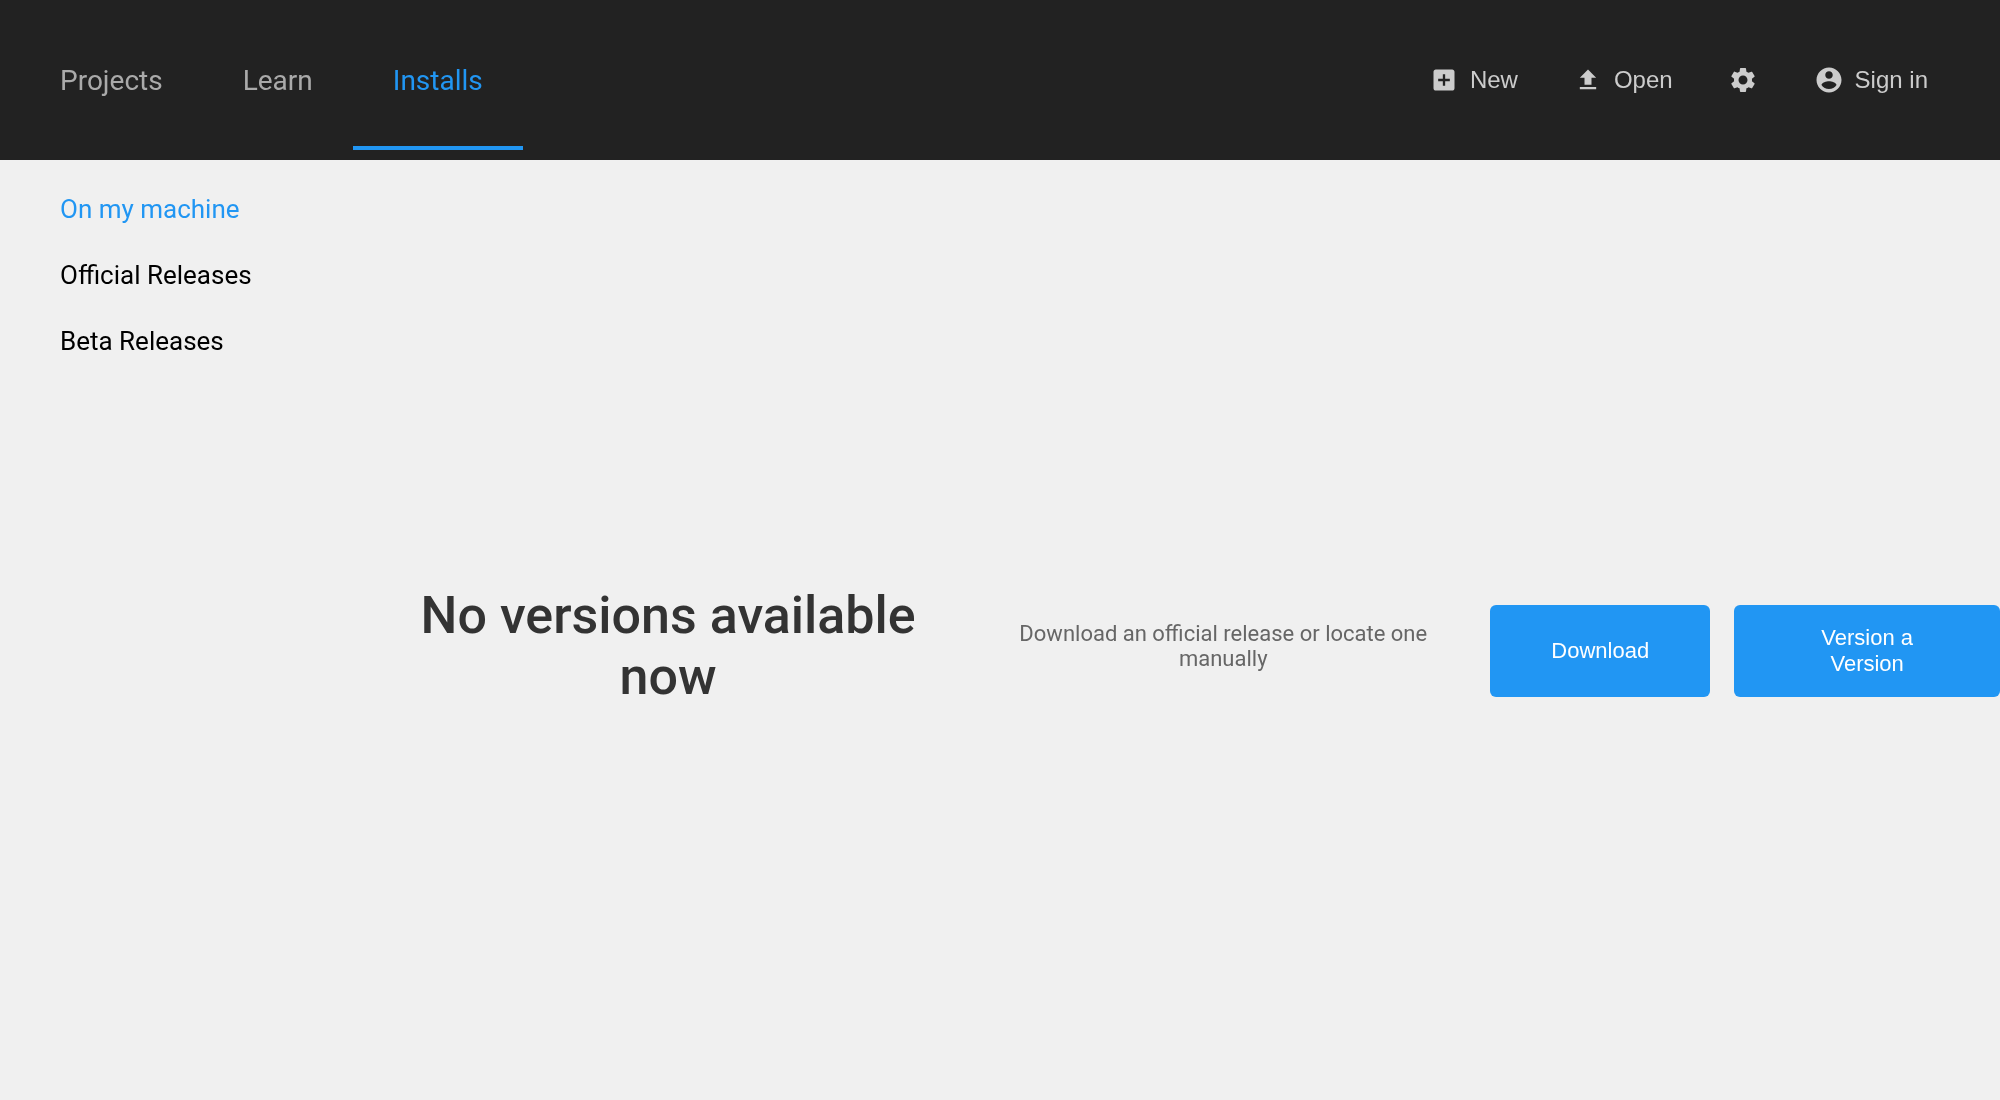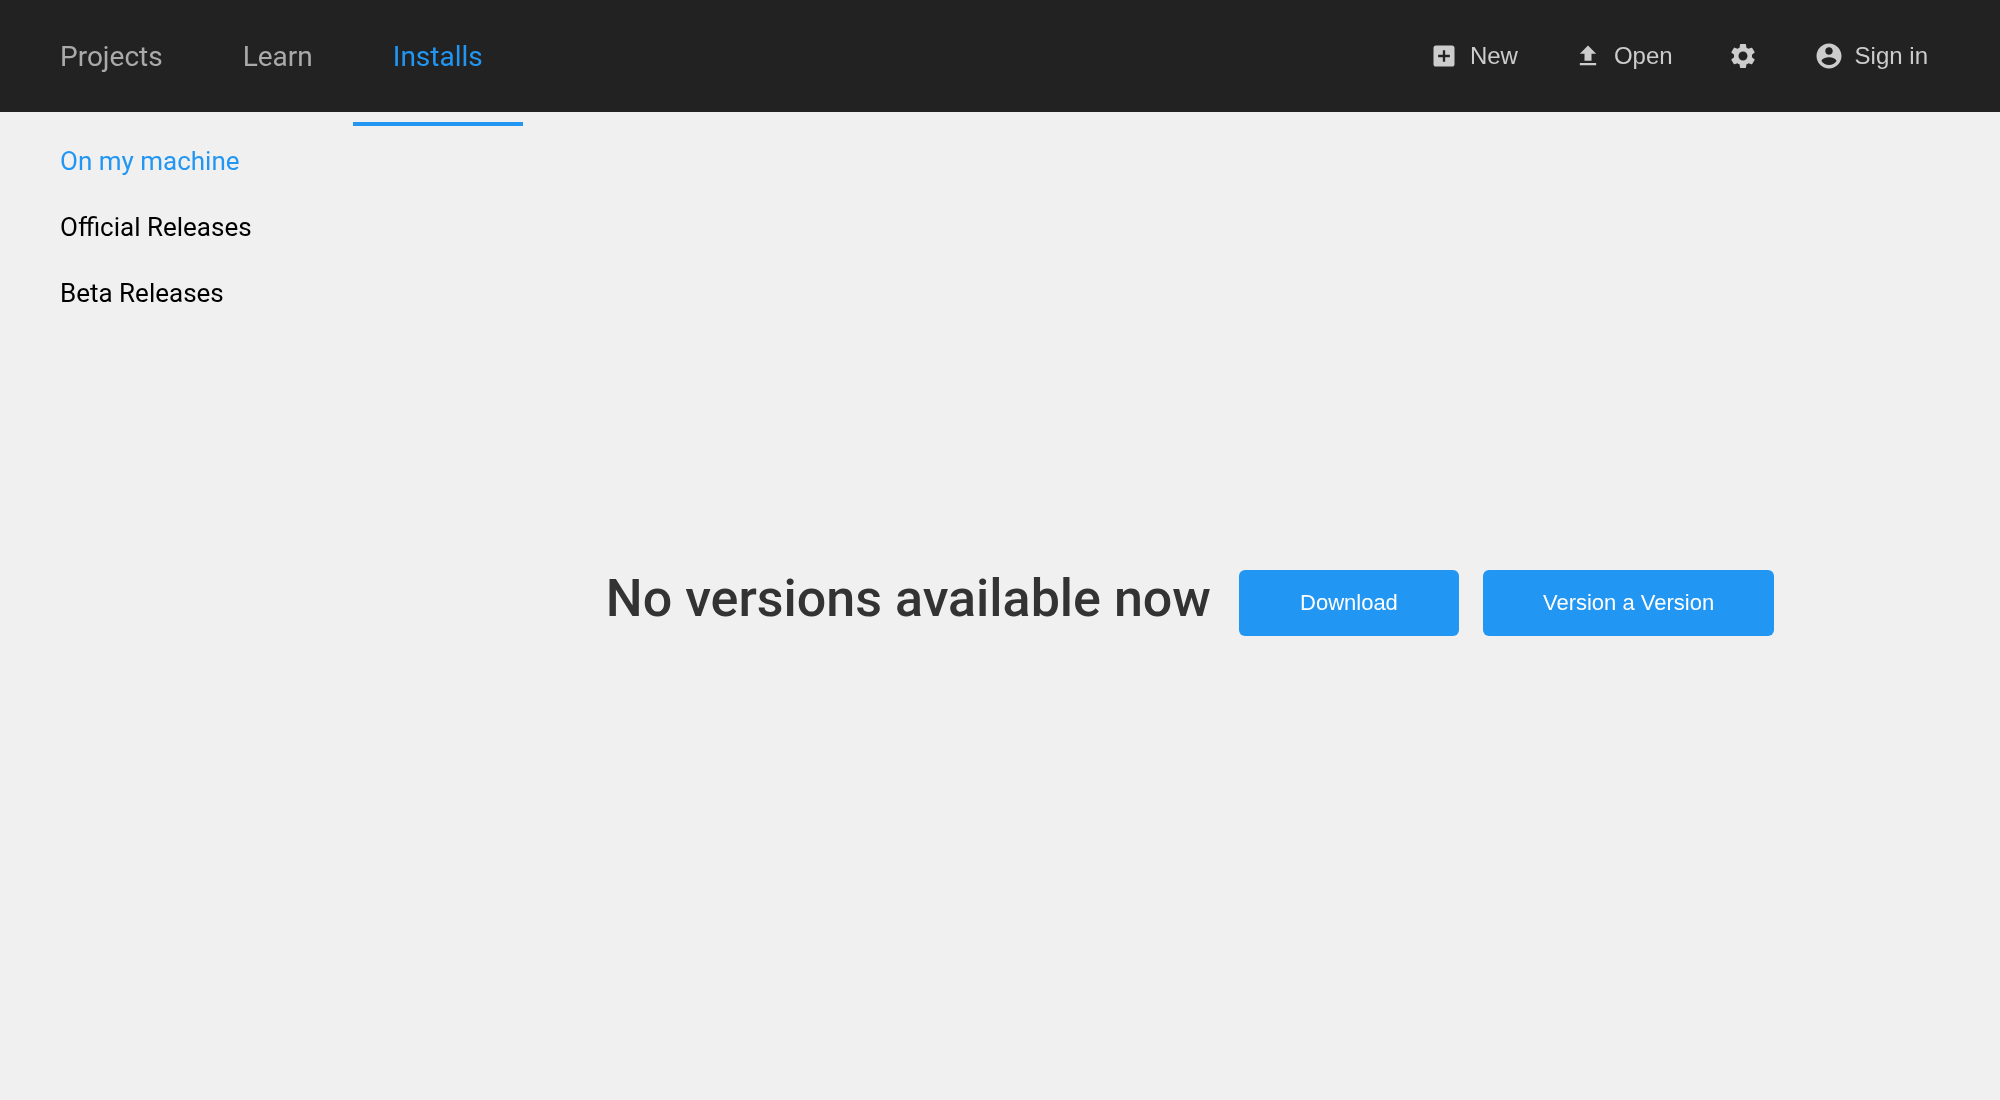--- a/index.html
+++ b/index.html
@@ -12,21 +12,21 @@
       width: 2000px;
       height: 1100px;
       font-family: -apple-system, BlinkMacSystemFont, 'Segoe UI', Roboto, Oxygen, sans-serif;
       background: #f0f0f0;
       overflow: hidden;
     }
 
     
     .header {
       background: #222222;
-      height: 112px;
+      height: 160px;
       display: flex;
       align-items: center;
       padding: 0 60px;
       position: relative;
     }
 
     .header-nav {
       display: flex;
       align-items: center;
       gap: 0;
@@ -215,19 +215,20 @@
 
   <aside class="sidebar">
     <div class="sidebar-item active">On my machine</div>
     <div class="sidebar-item">Official Releases</div>
     <div class="sidebar-item">Beta Releases</div>
   </aside>
 
   <main class="main">
     <div class="empty-state">
       <h1 class="empty-title">No versions available now</h1>
+      <p class="empty-subtitle">Download an official release or locate one manually</p>
       <div class="empty-actions">
         <button class="btn-primary">Download</button>
         <button class="btn-primary">Version a Version</button>
       </div>
     </div>
   </main>
 </div>
 
 </body></html>

